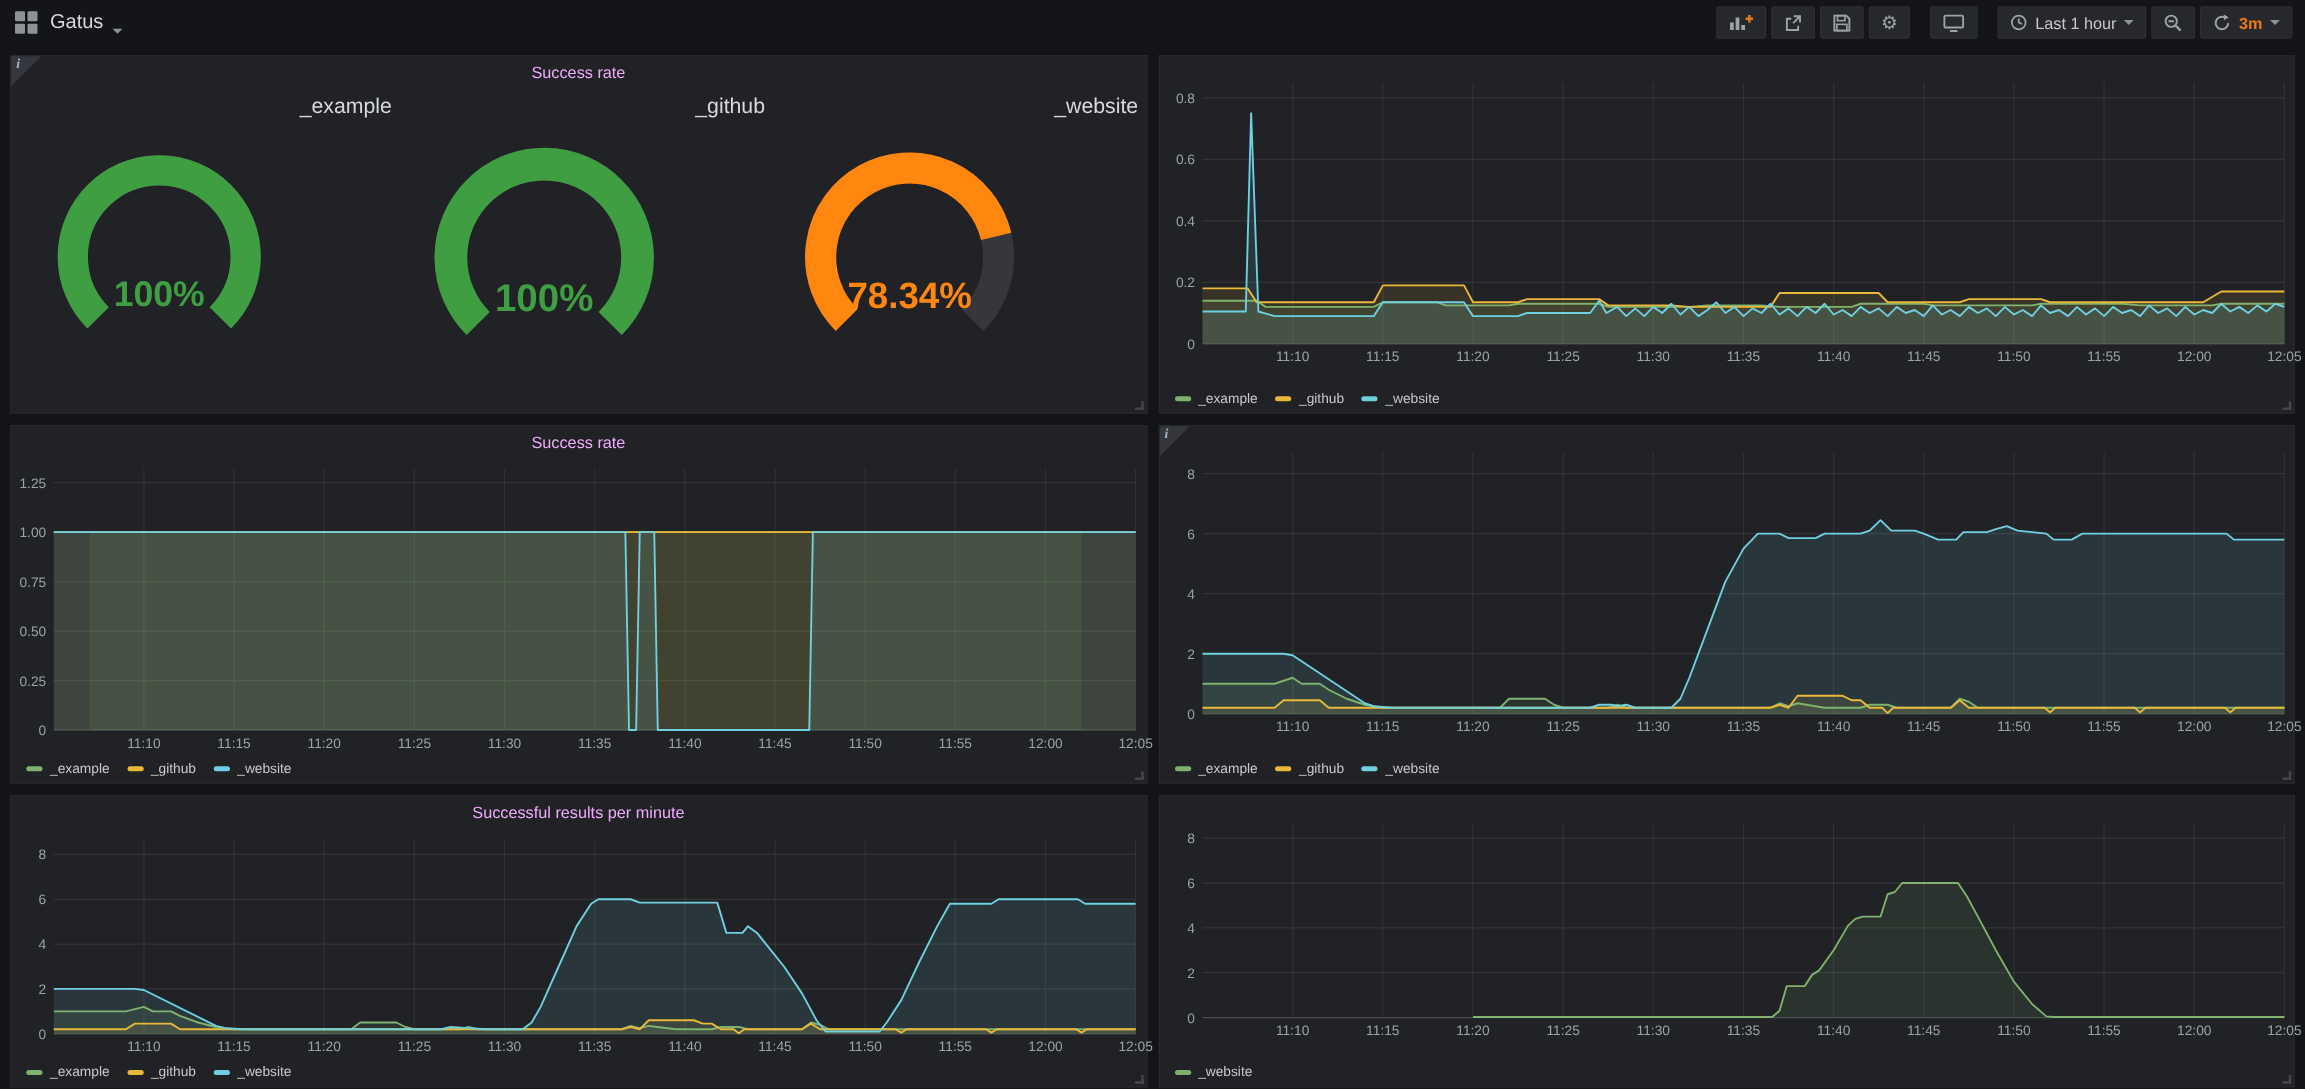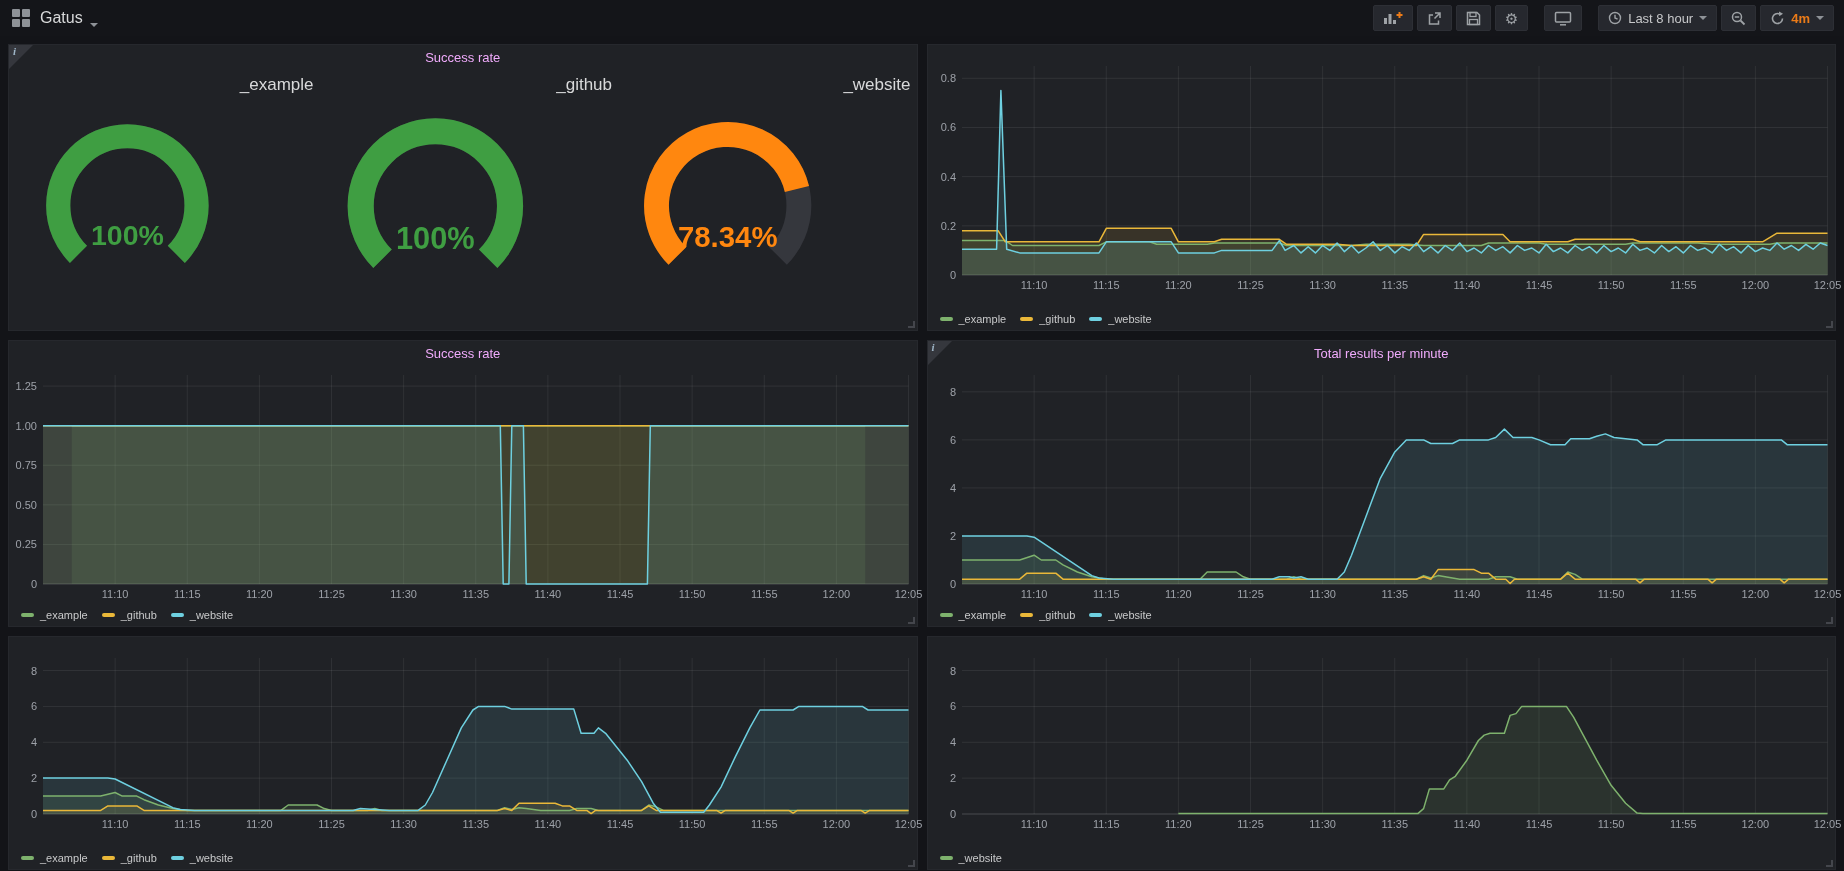--- a/index.html
+++ b/index.html
@@ -100,36 +100,36 @@
         <rect x="1.5" y="1.5" width="15" height="9.5" rx="1" stroke="#9ea2a6" stroke-width="1.5" fill="none"></rect>
         <path d="M6 13.8 H12" stroke="#9ea2a6" stroke-width="1.5"></path>
       </svg>
     </div>
     <div class="nav-gap"></div>
     <div class="btn">
       <svg width="14" height="14" viewBox="0 0 14 14">
         <circle cx="7" cy="7" r="5.5" stroke="#9ea2a6" stroke-width="1.4" fill="none"></circle>
         <path d="M7 3.8 V7 L9.6 8.2" stroke="#9ea2a6" stroke-width="1.4" fill="none"></path>
       </svg>
-      <span class="lbl">Last 8 hour</span>
+      <span class="lbl">Last 1 hour</span>
       <span class="caret"></span>
     </div>
     <div class="btn">
       <svg width="15" height="15" viewBox="0 0 15 15">
         <circle cx="6" cy="6" r="4.5" stroke="#9ea2a6" stroke-width="1.5" fill="none"></circle>
         <path d="M9.5 9.5 L13.5 13.5" stroke="#9ea2a6" stroke-width="1.8"></path>
         <path d="M3.8 6 H8.2" stroke="#9ea2a6" stroke-width="1.5"></path>
       </svg>
     </div>
     <div class="btn">
       <svg width="15" height="15" viewBox="0 0 15 15">
         <path d="M12.5 7.5 A5 5 0 1 1 9.5 2.9" stroke="#9ea2a6" stroke-width="1.6" fill="none"></path>
         <path d="M9 0.5 L13 2.8 L9.2 5.2 Z" fill="#9ea2a6"></path>
       </svg>
-      <span class="lbl-orange">4m</span>
+      <span class="lbl-orange">3m</span>
       <span class="caret"></span>
     </div>
   </div>
 </div>
 
 <div class="dashboard">
 
   <div class="panel">
     <div class="corner-info">
       <span>i</span>
@@ -286,21 +286,20 @@
           <span class="legend-label">_website</span>
         </span>
       </div>
     <div class="resize-handle"></div>
   </div>
 
   <div class="panel">
     <div class="corner-info">
       <span>i</span>
     </div>
-    <div class="panel-title">Total results per minute</div>
     <svg class="chart" viewBox="0 0 907.5 237">
         <line x1="106.125" x2="106.125" y1="8" y2="217" stroke="rgba(255,255,255,0.07)"></line>
         <text x="106.125" y="231" text-anchor="middle">11:10</text>
         <line x1="178.25" x2="178.25" y1="8" y2="217" stroke="rgba(255,255,255,0.07)"></line>
         <text x="178.25" y="231" text-anchor="middle">11:15</text>
         <line x1="250.375" x2="250.375" y1="8" y2="217" stroke="rgba(255,255,255,0.07)"></line>
         <text x="250.375" y="231" text-anchor="middle">11:20</text>
         <line x1="322.5" x2="322.5" y1="8" y2="217" stroke="rgba(255,255,255,0.07)"></line>
         <text x="322.5" y="231" text-anchor="middle">11:25</text>
         <line x1="394.625" x2="394.625" y1="8" y2="217" stroke="rgba(255,255,255,0.07)"></line>
@@ -348,20 +347,21 @@
         </span>
         <span class="legend-item">
           <span class="legend-marker" style="background: rgb(110, 208, 224);"></span>
           <span class="legend-label">_website</span>
         </span>
       </div>
     <div class="resize-handle"></div>
   </div>
 
   <div class="panel">
+    <div class="panel-title">Successful results per minute</div>
     <svg class="chart" viewBox="0 0 907.5 184">
         <line x1="106.125" x2="106.125" y1="8" y2="164" stroke="rgba(255,255,255,0.07)"></line>
         <text x="106.125" y="178" text-anchor="middle">11:10</text>
         <line x1="178.25" x2="178.25" y1="8" y2="164" stroke="rgba(255,255,255,0.07)"></line>
         <text x="178.25" y="178" text-anchor="middle">11:15</text>
         <line x1="250.375" x2="250.375" y1="8" y2="164" stroke="rgba(255,255,255,0.07)"></line>
         <text x="250.375" y="178" text-anchor="middle">11:20</text>
         <line x1="322.5" x2="322.5" y1="8" y2="164" stroke="rgba(255,255,255,0.07)"></line>
         <text x="322.5" y="178" text-anchor="middle">11:25</text>
         <line x1="394.625" x2="394.625" y1="8" y2="164" stroke="rgba(255,255,255,0.07)"></line>

